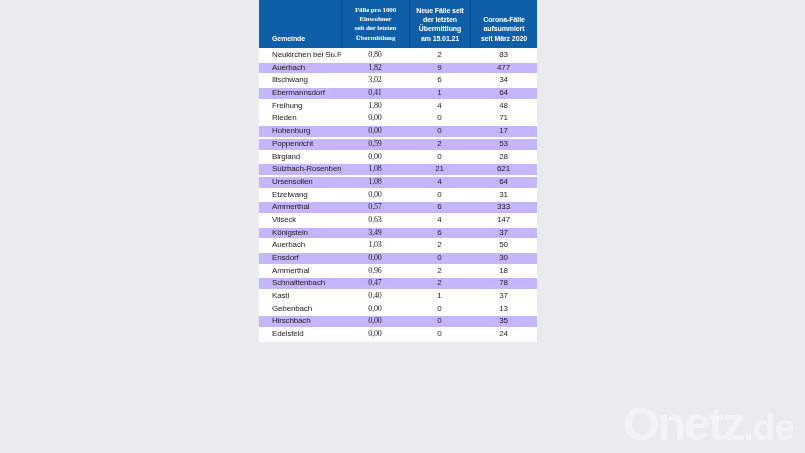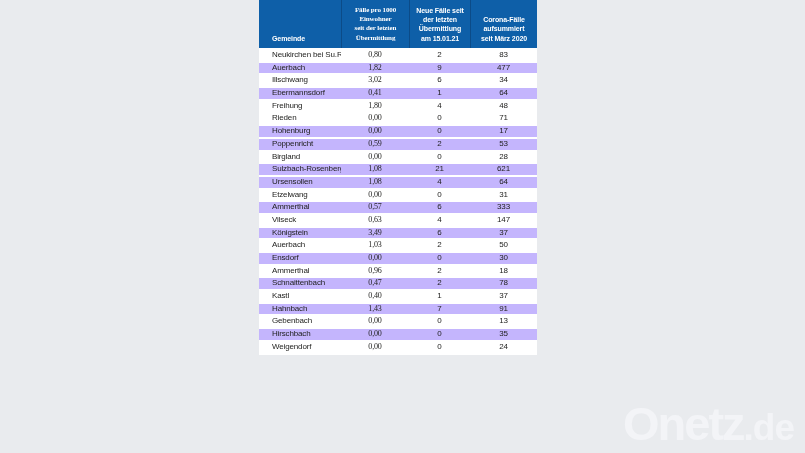--- a/index.html
+++ b/index.html
@@ -227,40 +227,34 @@
           <div class="cell c1">0,47</div>
           <div class="cell c2">2</div>
           <div class="cell c3">78</div>
         </div>
         <div class="row odd">
           <div class="cell c0">Kastl</div>
           <div class="cell c1">0,40</div>
           <div class="cell c2">1</div>
           <div class="cell c3">37</div>
         </div>
-        <div class="row even">
-          <div class="cell c0">Hahnbach</div>
-          <div class="cell c1">1,43</div>
-          <div class="cell c2">7</div>
-          <div class="cell c3">91</div>
-        </div>
         <div class="row odd">
           <div class="cell c0">Gebenbach</div>
           <div class="cell c1">0,00</div>
           <div class="cell c2">0</div>
           <div class="cell c3">13</div>
         </div>
         <div class="row even">
           <div class="cell c0">Hirschbach</div>
           <div class="cell c1">0,00</div>
           <div class="cell c2">0</div>
           <div class="cell c3">35</div>
         </div>
         <div class="row odd">
-          <div class="cell c0">Weigendorf</div>
+          <div class="cell c0">Edelsfeld</div>
           <div class="cell c1">0,00</div>
           <div class="cell c2">0</div>
           <div class="cell c3">24</div>
         </div>
       </div>
 
   </div>
 
   <div class="watermark">
     <span class="brand">Onetz</span>

